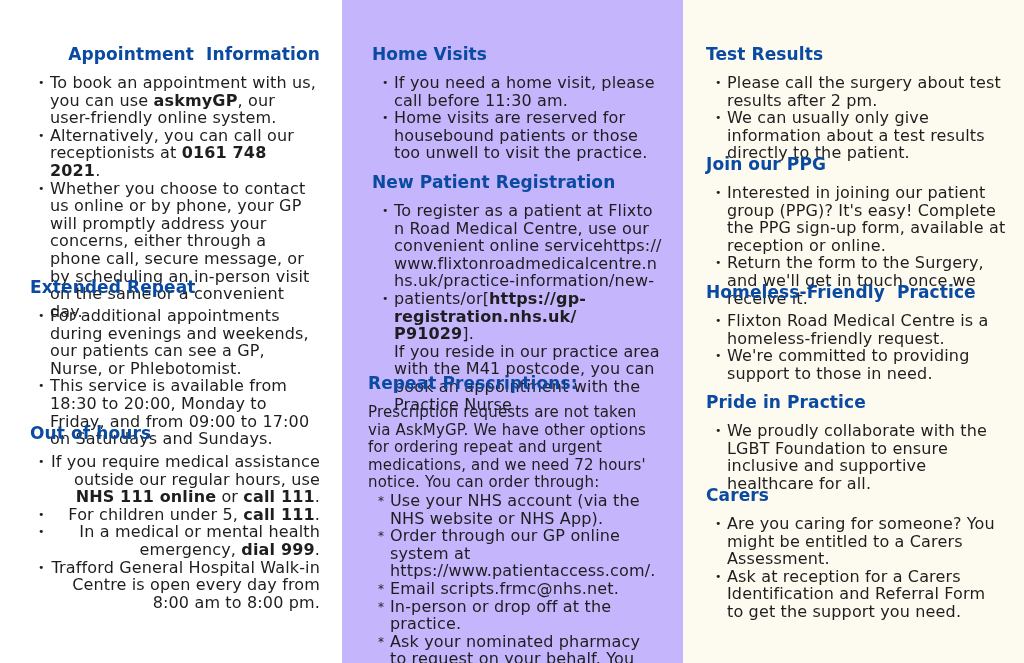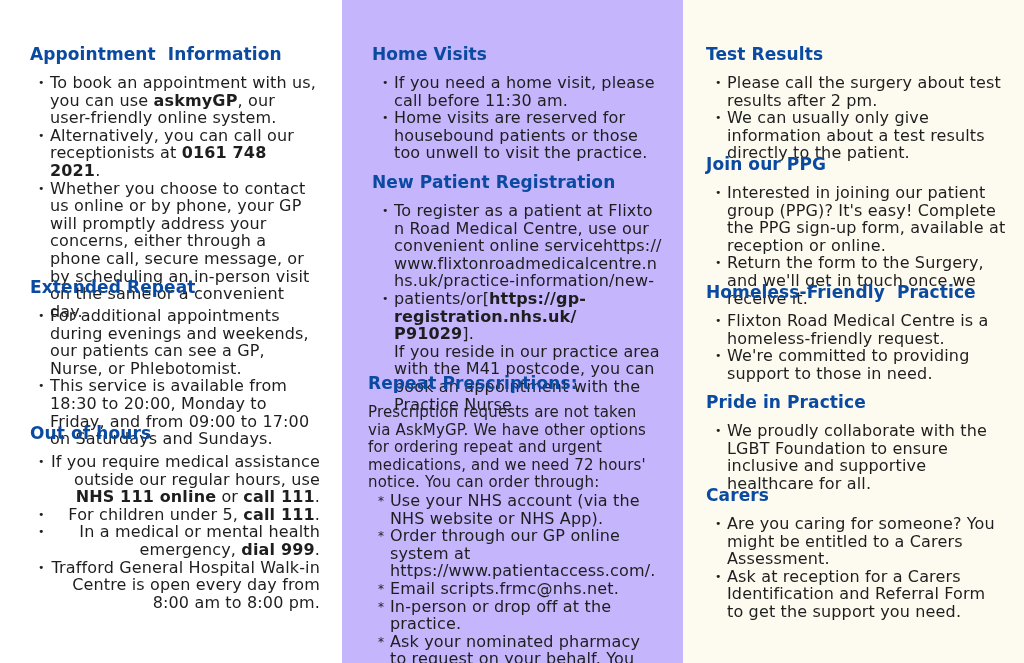--- a/index.html
+++ b/index.html
@@ -42,21 +42,21 @@
     p.para {
       margin: 0; font-size: 15px; line-height: 17.6px; letter-spacing: 0.15px;
     }
     .section { position: absolute; }
   </style>
 </head>
 <body>
 
 <div id="col1" class="col">
   <div class="section" style="left:30px; top:43px; width:290px;">
-    <h2 style="white-space:pre;">Appointment  Information</h2>
+    <h2 style="white-space:pre;text-align:right;">Appointment  Information</h2>
     <ul style="margin-top:9px; margin-left:8px;">
       <li><span>To book an appointment with us, you can use </span><b>askmyGP</b><span>, our user-friendly online system.</span></li>
       <li><span>Alternatively, you can call our receptionists at </span><b>0161 748 2021</b><span>.</span></li>
       <li><span>Whether you choose to contact us online or by phone, your GP will promptly address your concerns, either through a phone call, secure message, or by scheduling an in-person visit on the same or a convenient day.</span></li>
     </ul>
   </div>
 
   <div class="section" style="left:30px; top:276px; width:290px;">
     <h2>Extended Repeat</h2>
     <ul style="margin-top:9px; margin-left:8px;">

